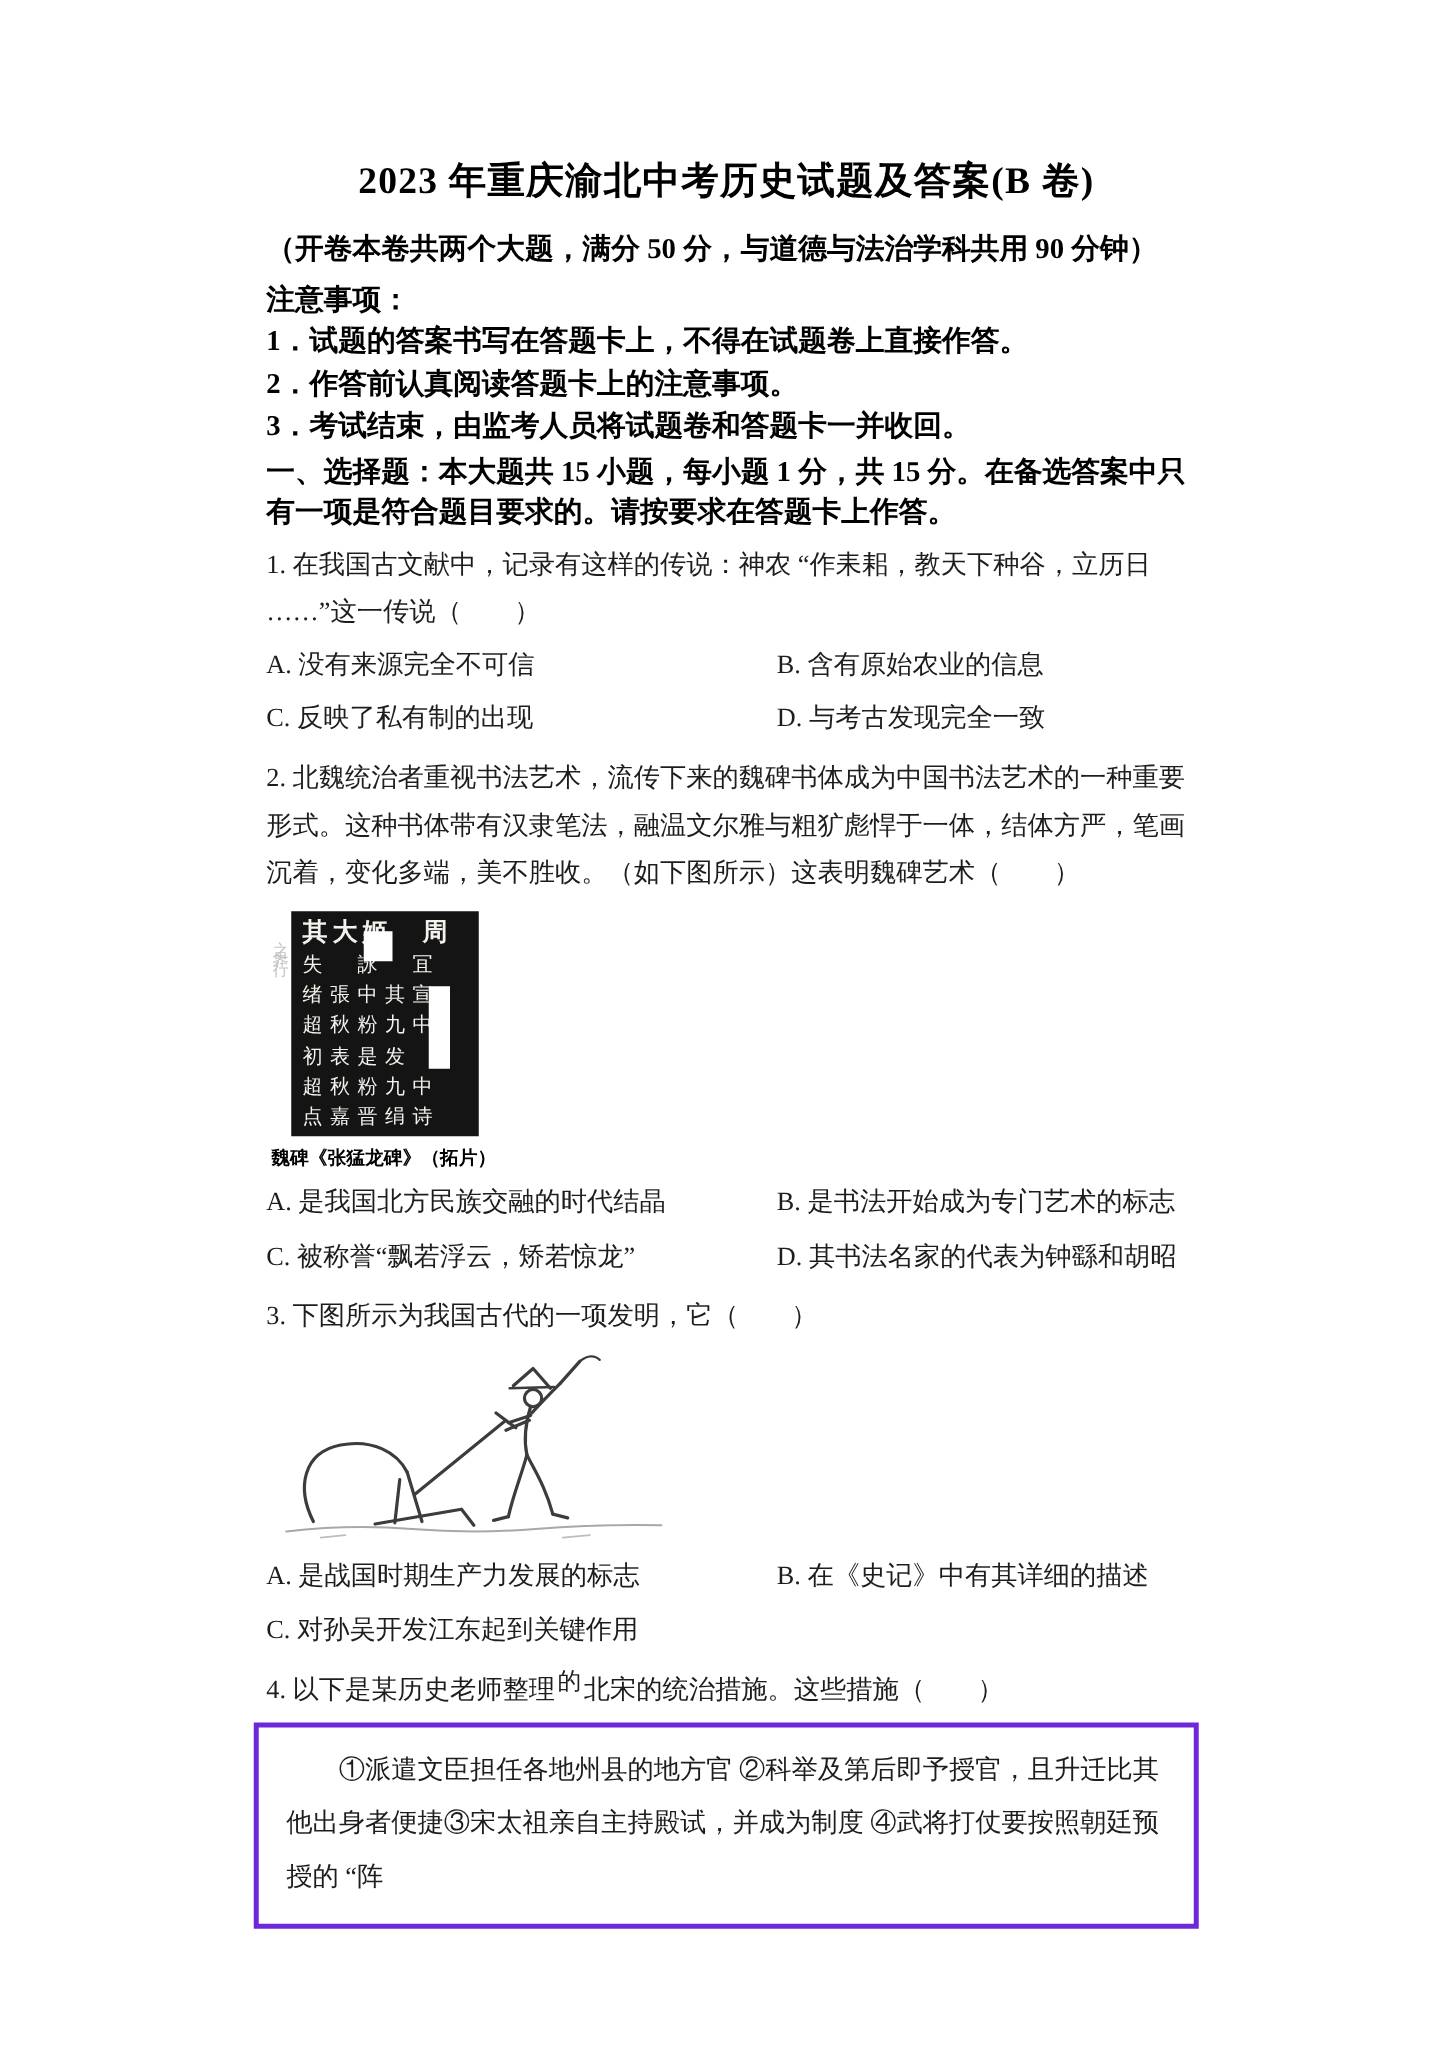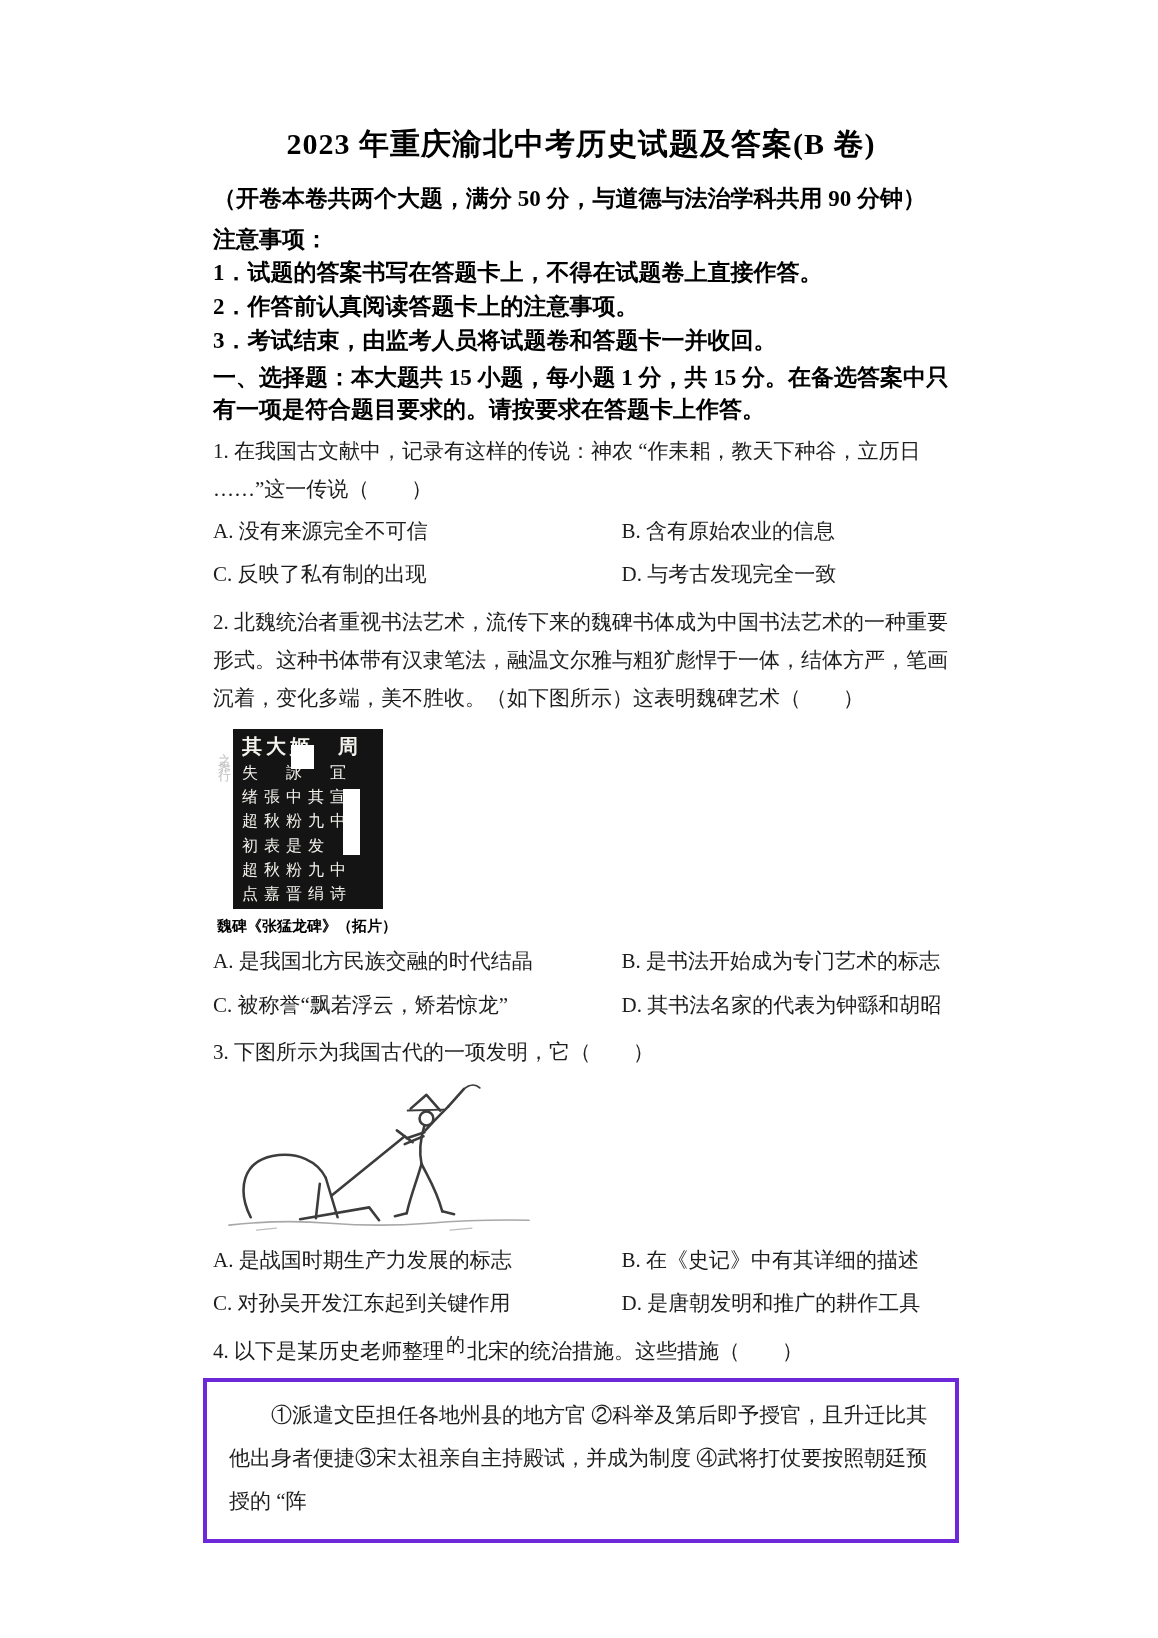--- a/index.html
+++ b/index.html
@@ -128,21 +128,20 @@
       <path d="M203 86 C210 100 218 112 224 134"></path>
       <path d="M203 86 C198 104 192 118 188 136"></path>
       <path d="M224 134 l12 3 M188 136 l-12 3"></path>
     </svg>
   </figure>
 
   <div class="options">
     <span>A. 是战国时期生产力发展的标志</span>
     <span>B. 在《史记》中有其详细的描述</span>
     <span>C. 对孙吴开发江东起到关键作用</span>
-    <span>D. 是唐朝发明和推广的耕作工具</span>
   </div>
 
   <p class="stem"><span>4. 以下是某历史老师整理</span><span class="sup">的</span><span>北宋的统治措施。这些措施（　　）</span></p>
 
   <div class="measure-box">
     <p>①派遣文臣担任各地州县的地方官 ②科举及第后即予授官，且升迁比其他出身者便捷③宋太祖亲自主持殿试，并成为制度 ④武将打仗要按照朝廷预授的 “阵</p>
   </div>
 
 </div>
 

